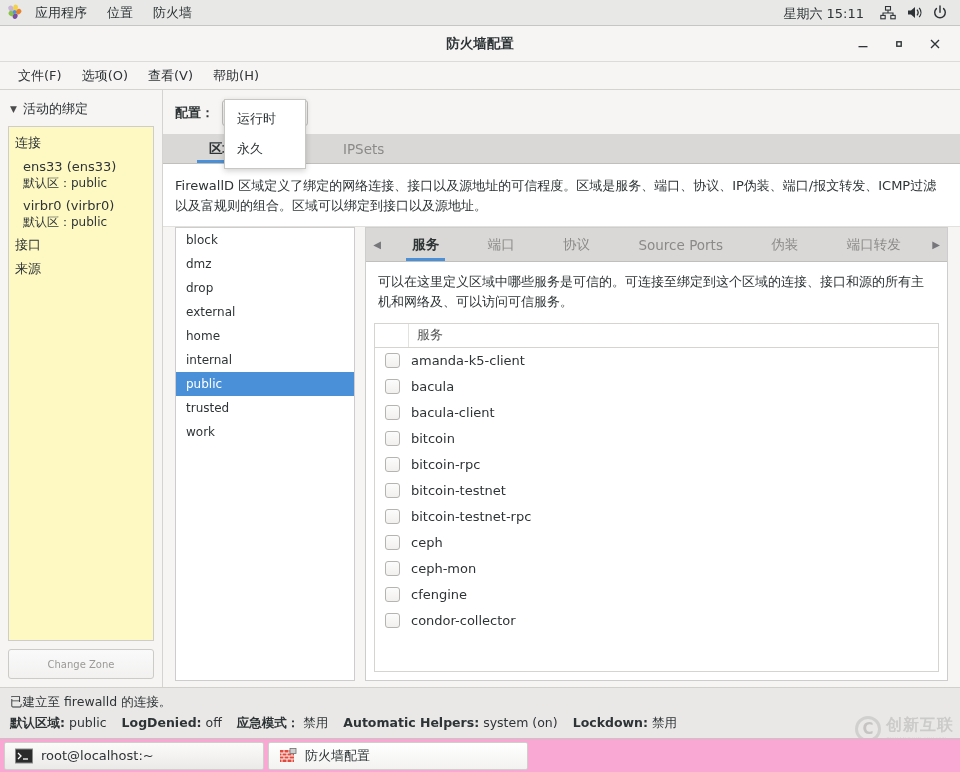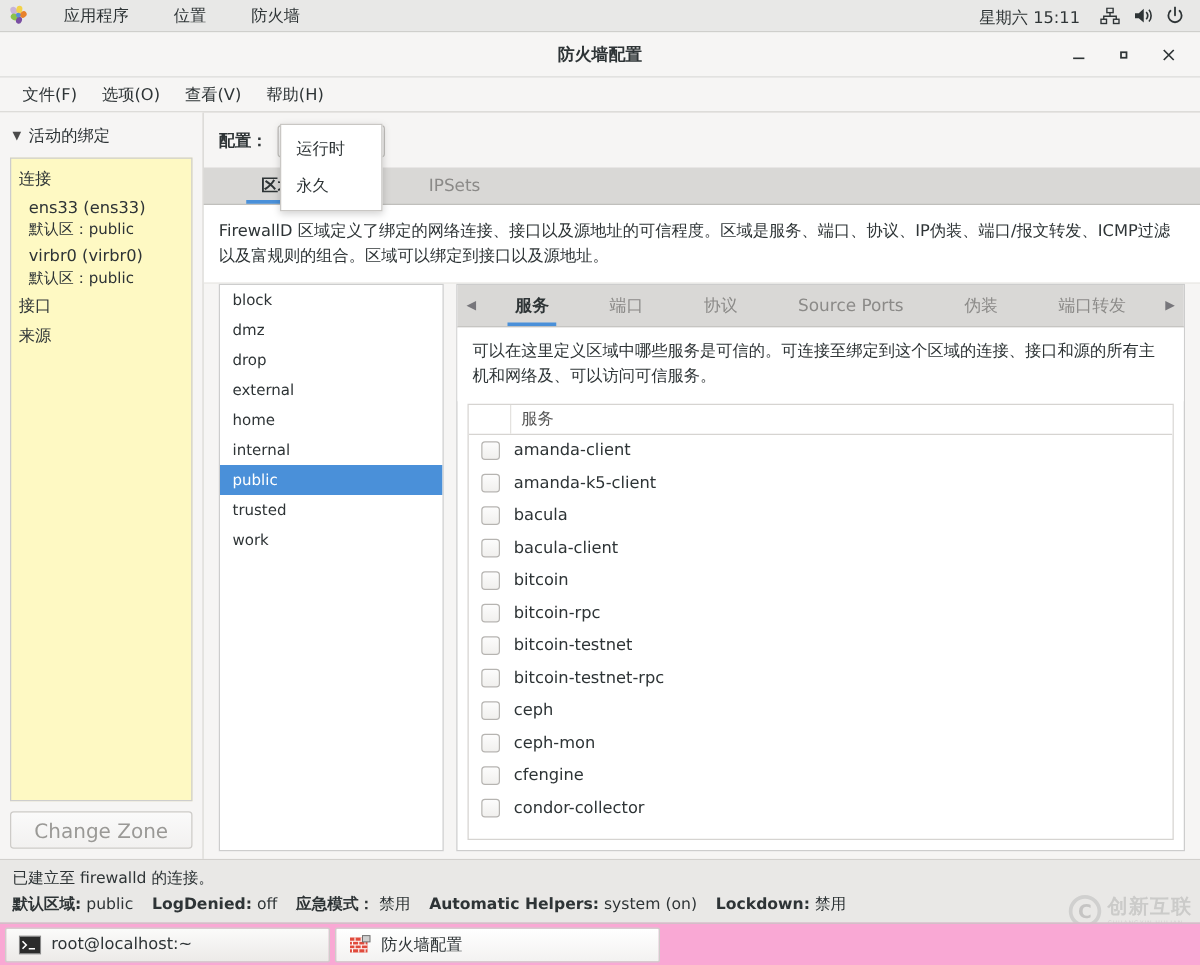--- a/index.html
+++ b/index.html
@@ -14,21 +14,21 @@
   body { position: relative; }
 
   
   .top-panel {
     position: absolute; top: 0; left: 0; width: 960px; height: 26px;
     background: #e8e8e7;
     border-bottom: 1px solid #c6c6c4;
     display: flex; align-items: center;
     font-size: 13px; color: #2e3436;
   }
-  .tp-left { display: flex; align-items: center; gap: 16px; padding-left: 6px; text-align: center; }
+  .tp-left { display: flex; align-items: center; gap: 0; padding-left: 6px; text-align: center; }
   .tp-item { padding: 2px 10px; cursor: default; white-space: nowrap; }
   .tp-logo {
     width: 17px; height: 17px; margin-right: 2px;
     position: relative; flex: none;
   }
   .tp-spacer { flex: 1; }
   .tp-right { display: flex; align-items: flex-end; gap: 2px; padding-right: 8px; }
   .tp-clock { padding: 0 10px 0 4px; white-space: nowrap; font-size: 13px; }
   .tp-icon { width: 24px; height: 20px; display: flex; align-items: center; justify-content: center; }
 
@@ -87,21 +87,21 @@
     padding: 4px 0; overflow: hidden; font-size: 13px;
   }
   .sb-group { padding: 3px 6px; color: #2e3436; }
   .sb-conn { padding: 4px 6px 2px 14px; }
   .sb-conn-name { color: #2e3436; font-size: 13px; }
   .sb-conn-zone { color: #2e3436; font-size: 12px; padding-top: 1px; }
   .change-zone {
     margin-top: 8px; height: 30px;
     background: linear-gradient(#fafafa,#f2f1f0);
     border: 1px solid #cdcbc8; border-radius: 3px;
-    color: #9a9996; font-size: 16px;
+    color: #9a9996; font-size: 10px;
     display: flex; align-items: center; justify-content: center;
     cursor: default;
   }
 
   
   .main { flex: 1; display: flex; flex-direction: column; min-width: 0; padding: 0; }
   .config-row {
     display: flex; align-items: center; gap: 8px;
     padding: 10px 12px 8px 12px; font-size: 13px;
   }
@@ -400,24 +400,20 @@
           <div class="sub-desc">可以在这里定义区域中哪些服务是可信的。可连接至绑定到这个区域的连接、接口和源的所有主机和网络及、可以访问可信服务。</div>
 
           <div class="svc-box">
             <div class="svc-head">
               <div class="svc-head-cb"></div>
               <div class="svc-head-label">服务</div>
             </div>
             <div class="svc-rows">
               <div class="svc-row">
                 <span class="cbox"></span>
-                <span class="svc-name">amanda-client</span>
-              </div>
-              <div class="svc-row">
-                <span class="cbox"></span>
                 <span class="svc-name">amanda-k5-client</span>
               </div>
               <div class="svc-row">
                 <span class="cbox"></span>
                 <span class="svc-name">bacula</span>
               </div>
               <div class="svc-row">
                 <span class="cbox"></span>
                 <span class="svc-name">bacula-client</span>
               </div>

